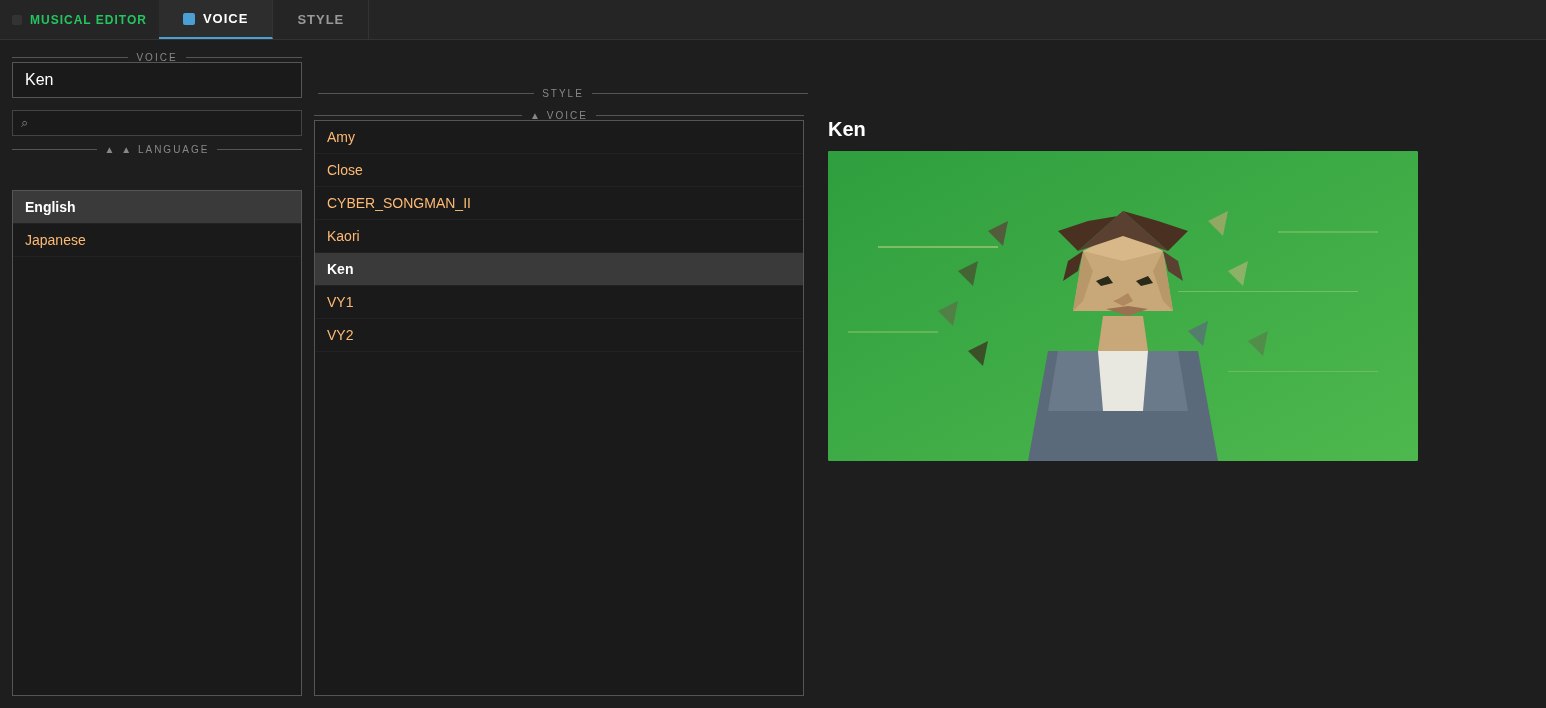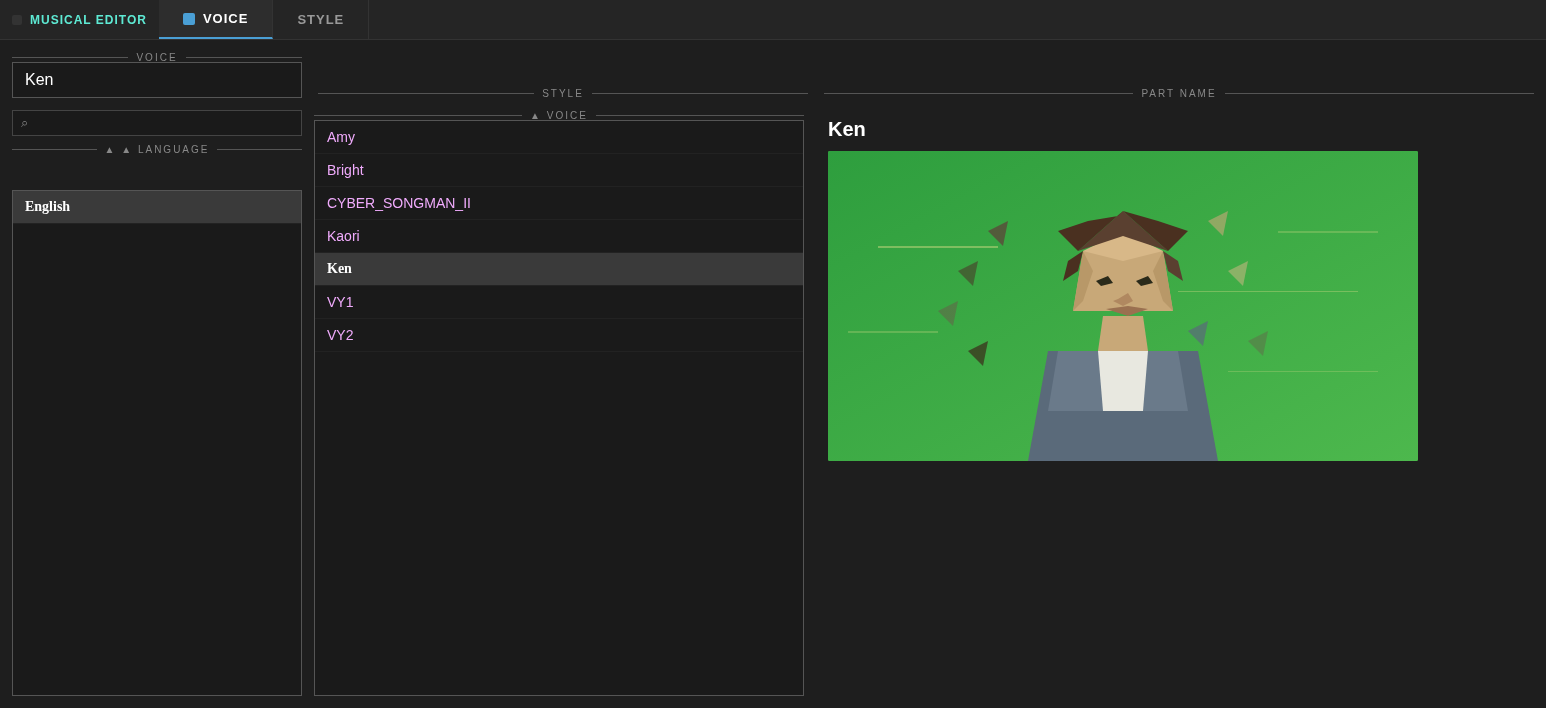--- a/index.html
+++ b/index.html
@@ -24,21 +24,21 @@
       background-color: #252525;
       height: 40px;
       border-bottom: 1px solid #333;
     }
 
     .tab-bar-logo {
       display: flex;
       align-items: center;
       padding: 0 12px;
       height: 100%;
-      color: #5eead4;
+      color: #22c55e;
       font-size: 12px;
       font-weight: bold;
       letter-spacing: 1px;
     }
 
     .tab-bar-logo .dot {
       width: 10px;
       height: 10px;
       background: #333;
       border-radius: 2px;
@@ -208,30 +208,29 @@
     .list-container {
       background-color: #1a1a1a;
       border: 1px solid #555;
       flex: 1;
       overflow-y: auto;
     }
 
     .list-item {
       padding: 8px 12px;
       font-size: 14px;
-      color: #f0abfc;
+      color: #fdba74;
       cursor: pointer;
       border-bottom: 1px solid #222;
     }
 
     .list-item.selected {
       background-color: #3a3a3a;
       color: #ffffff;
       font-weight: bold;
-      font-family: Liberation Serif, serif;
     }
 
     
     .middle-panel {
       width: 490px;
       display: flex;
       flex-direction: column;
     }
 
     
@@ -310,25 +309,20 @@
 
     <div class="field-group style-field">
       <div class="field-label-wrapper">
         <div class="field-label-line">
           <span class="field-label-text">STYLE</span>
         </div>
       </div>
     </div>
 
     <div class="field-group partname-field">
-      <div class="field-label-wrapper">
-        <div class="field-label-line">
-          <span class="field-label-text">PART NAME</span>
-        </div>
-      </div>
     </div>
 
   </div>
 
   <div class="panels-row">
 
     <div class="left-panel">
 
       <div class="search-box">
         <span class="search-icon-sym">⌕</span>
@@ -338,35 +332,38 @@
       <div class="panel-with-header">
         <div class="panel-header">
           <span class="panel-header-text">
             <span>▲ </span><span>▲ LANGUAGE</span>
           </span>
         </div>
         <div class="list-container">
           <div class="list-item selected">
             <span>English</span>
           </div>
+          <div class="list-item">
+            <span>Japanese</span>
+          </div>
         </div>
       </div>
 
     </div>
 
     <div class="middle-panel">
       <div class="panel-header">
         <span class="panel-header-text">▲ VOICE</span>
       </div>
       <div class="list-container">
         <div class="list-item">
           <span>Amy</span>
         </div>
         <div class="list-item">
-          <span>Bright</span>
+          <span>Close</span>
         </div>
         <div class="list-item">
           <span>CYBER_SONGMAN_II</span>
         </div>
         <div class="list-item">
           <span>Kaori</span>
         </div>
         <div class="list-item selected">
           <span>Ken</span>
         </div>

